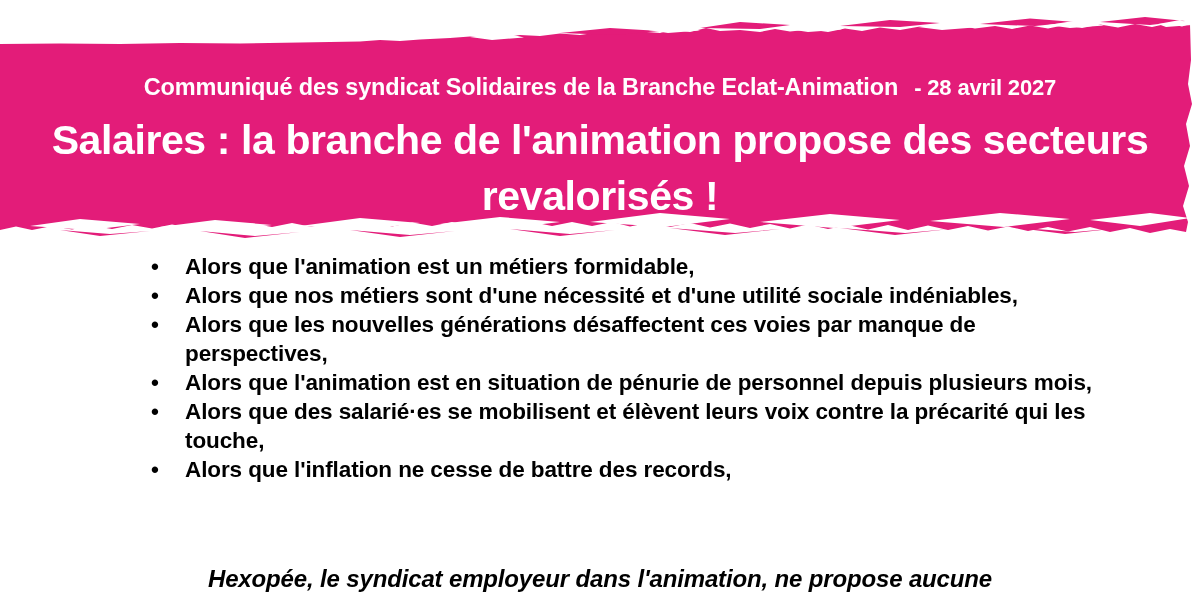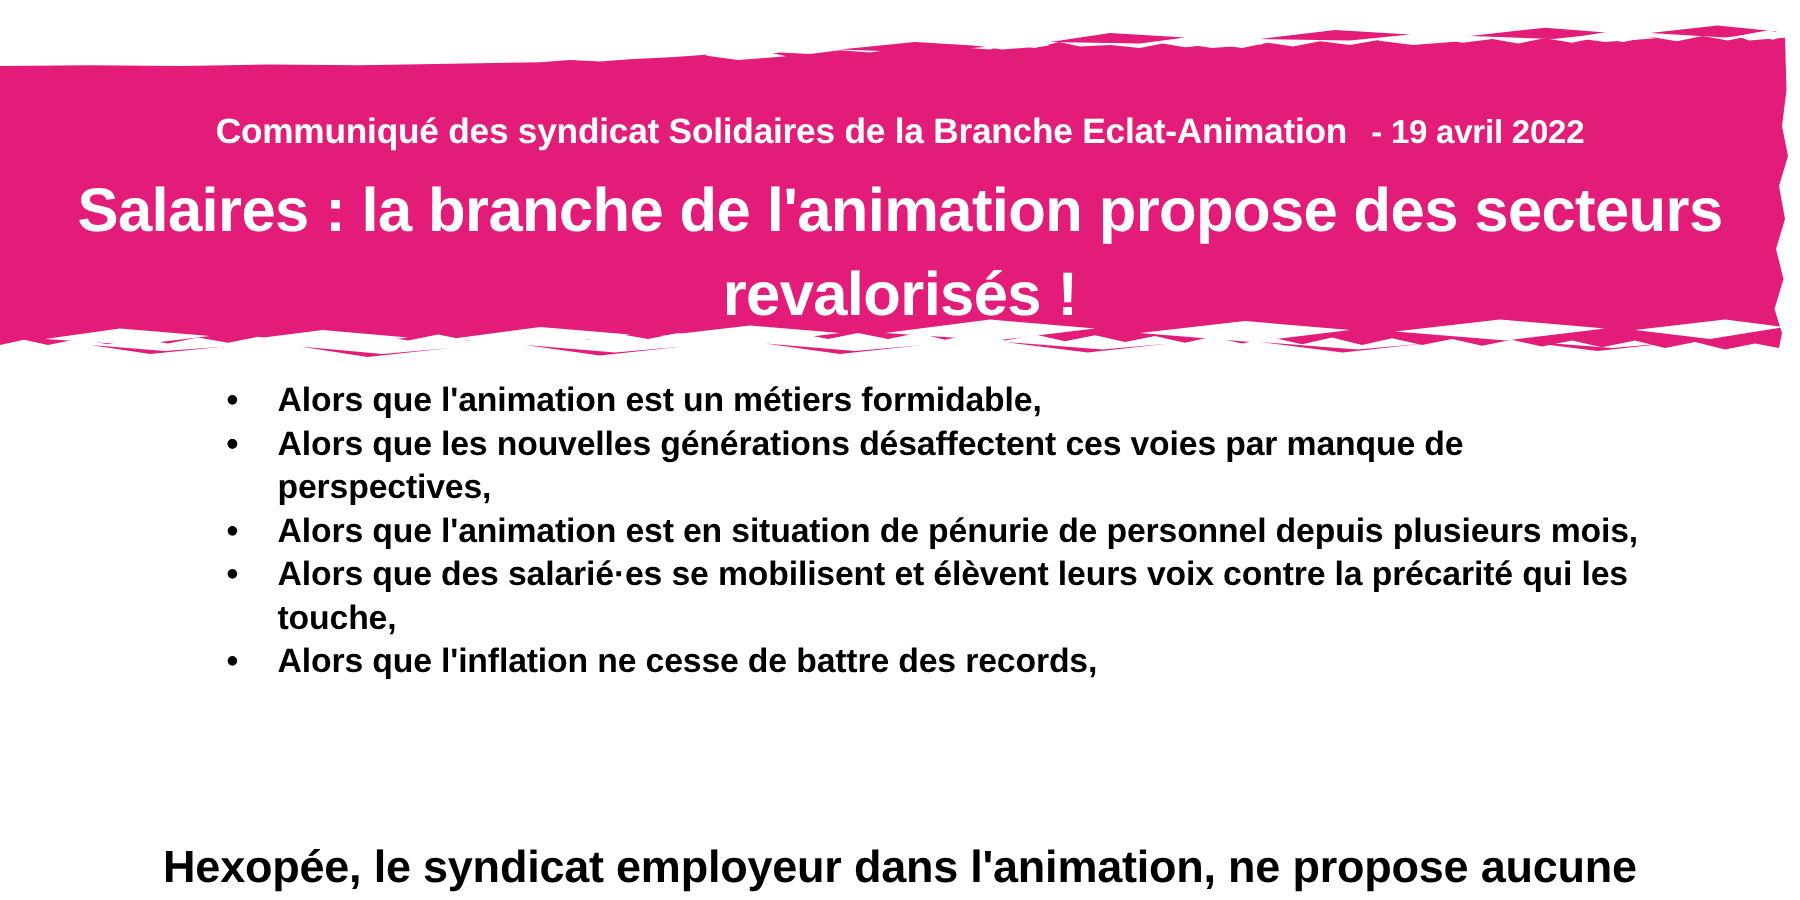--- a/index.html
+++ b/index.html
@@ -122,24 +122,25 @@
   }
 
   .closing-para {
     position: absolute;
     left: 60px;
     top: 315px;
     width: 1080px;
     text-align: center;
     font-family: "Liberation Sans", sans-serif;
     font-weight: bold;
-    font-size: 30px;
+    font-size: 24px;
     line-height: 32px;
     color: #000000;
     letter-spacing: -0.15px;
+    font-style: italic;
   }
 </style>
 </head>
 <body>
 
 <div id="page">
 
   <div class="banner">
 
     <svg class="banner-svg" viewBox="0 0 1200 248" preserveAspectRatio="none">
@@ -211,38 +212,39 @@
         <path d="M 350,230 L 410,235 L 455,231 L 400,237 Z"></path>
         <path d="M 510,229 L 570,234 L 615,230 L 560,236 Z"></path>
         <path d="M 670,228 L 735,233 L 780,229 L 725,235 Z"></path>
         <path d="M 840,228 L 905,233 L 950,229 L 895,235 Z"></path>
         <path d="M 1010,227 L 1075,232 L 1120,228 L 1065,234 Z"></path>
       </g>
     </svg>
 
     <div class="banner-text">
       <div class="banner-kicker">
-        <span>Communiqué des syndicat Solidaires de la Branche Eclat-Animation</span><span class="kicker-date">- 19 avril 2022</span>
+        <span>Communiqué des syndicat Solidaires de la Branche Eclat-Animation</span><span class="kicker-date">- 28 avril 2027</span>
       </div>
       <div class="banner-title">
         <span>Salaires : la branche de l'animation propose des</span>
         <span>secteurs revalorisés !</span>
       </div>
     </div>
   </div>
 
   <div class="content">
 
     <ul class="bullet-list">
       <li class="bullet-item">
         <span class="dot">•</span>
         <span>Alors que l'animation est un métiers formidable,</span>
       </li>
       <li class="bullet-item">
         <span class="dot">•</span>
+        <span>Alors que nos métiers sont d'une nécessité et d'une utilité sociale indéniables,</span>
       </li>
       <li class="bullet-item">
         <span class="dot">•</span>
         <span>Alors que les nouvelles générations désaffectent ces voies par manque de perspectives,</span>
       </li>
       <li class="bullet-item">
         <span class="dot">•</span>
         <span>Alors que l'animation est en situation de pénurie de personnel depuis plusieurs mois,</span>
       </li>
       <li class="bullet-item">

